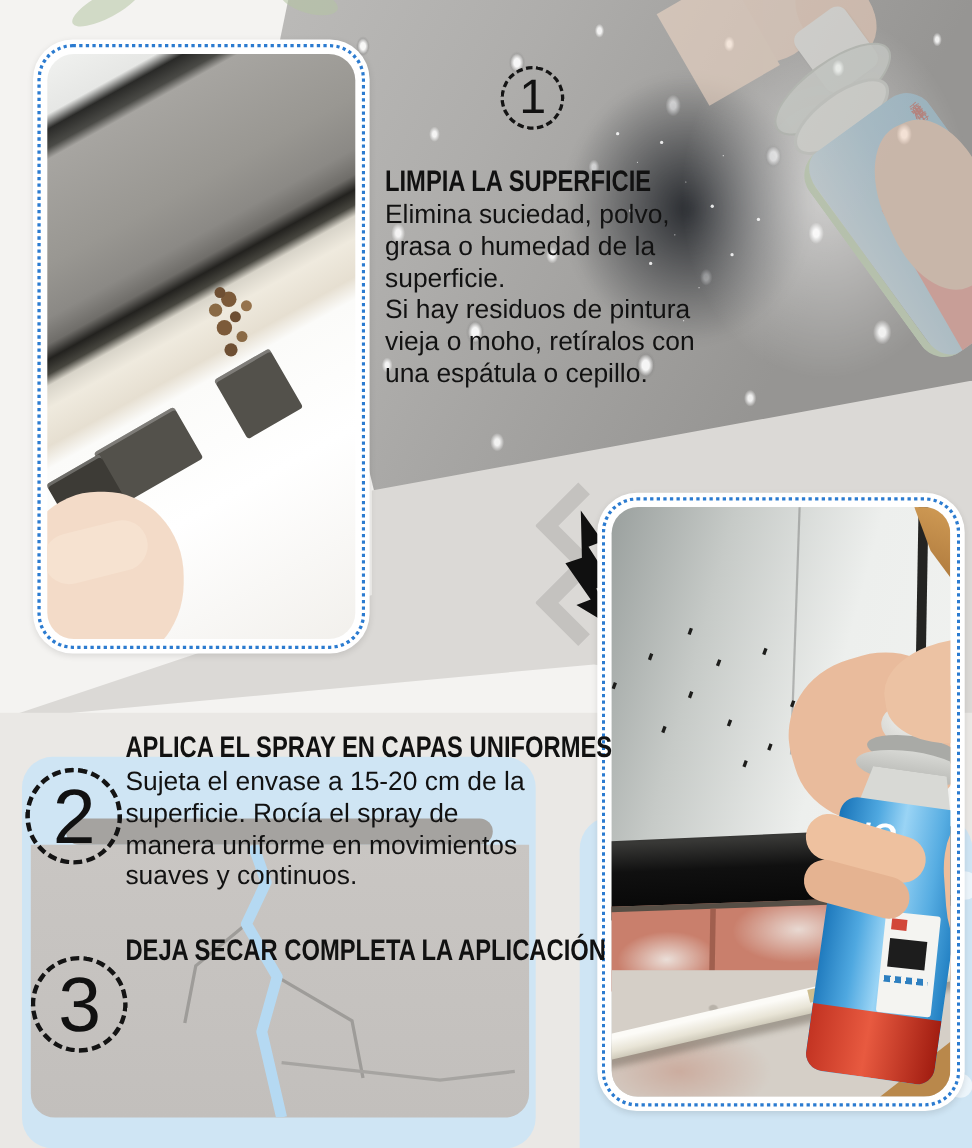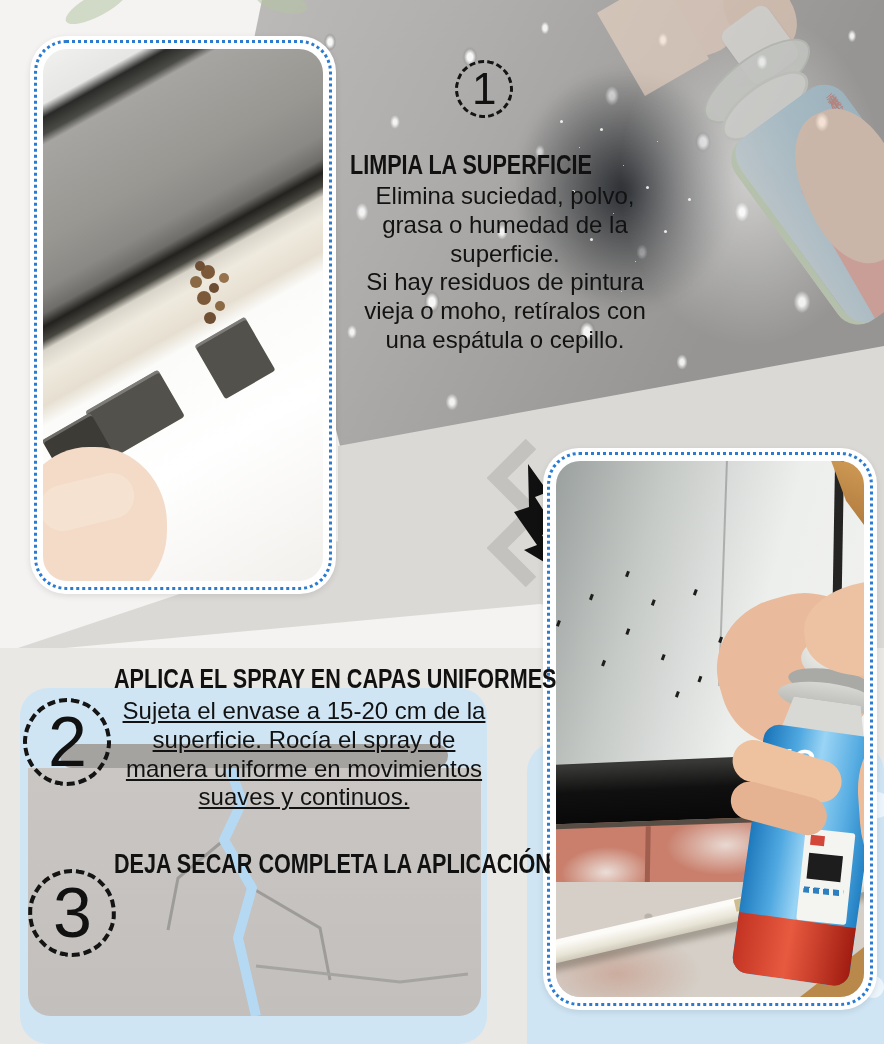--- a/index.html
+++ b/index.html
@@ -180,23 +180,23 @@
   .nc-1 span{transform:rotate(-8deg);}
   .nc-2{left:23px;top:698px;width:80px;height:80px;font-size:70px;border-width:4px;transform:rotate(6deg);}
   .nc-2 span{transform:rotate(-6deg);}
   .nc-3{left:28px;top:869px;width:80px;height:80px;font-size:70px;border-width:4px;transform:rotate(6deg);}
   .nc-3 span{transform:rotate(-6deg);}
   .step-title{font-weight:700;font-size:27px;white-space:nowrap;transform:scaleX(.8);transform-origin:0 50%;
     letter-spacing:0;color:#111;}
   .st-1{left:350px;top:150px;}
   .st-2{left:114px;top:664px;}
   .st-3{left:114px;top:849px;}
-  .step-body{font-size:24px;line-height:1.2;white-space:pre-line;color:#121212;text-align:center;}
+  .step-body{font-size:24px;line-height:1.2;white-space:pre-line;color:#121212;}
   .sb-1{left:350px;top:182px;width:310px;}
-  .sb-2{left:114px;top:697px;width:380px;text-decoration:underline;}
+  .sb-2{left:114px;top:697px;width:380px;}
   .sb-3{left:114px;top:882px;width:360px;}
 </style>
 </head>
 <body>
 
 <div class="stage">
 
   <div class="abs droplet-panel"></div>
   <div class="abs droplets"></div>
   <div class="abs spray-dark"></div>

